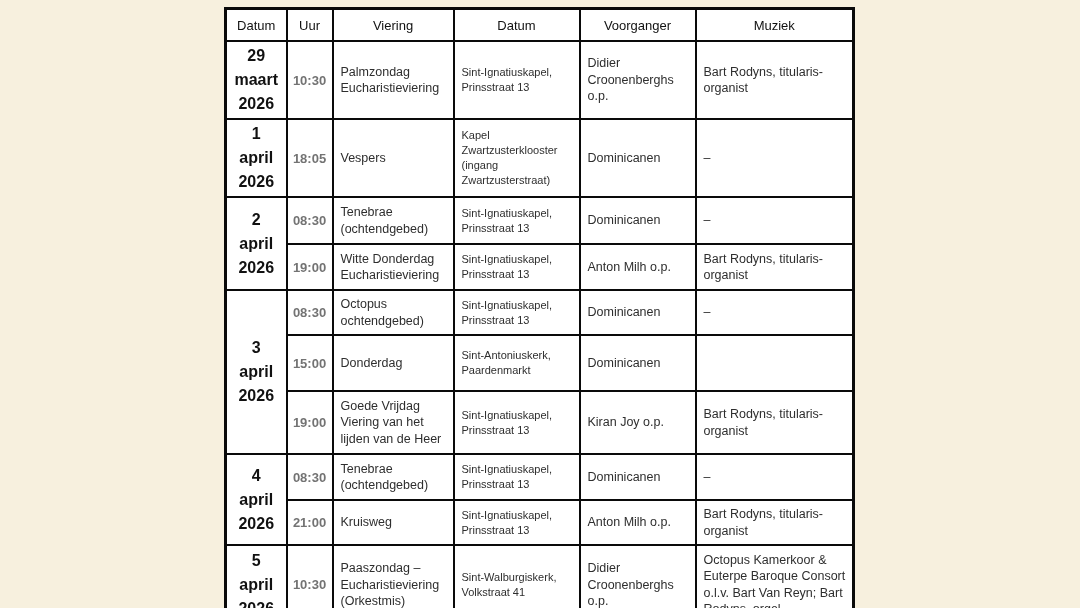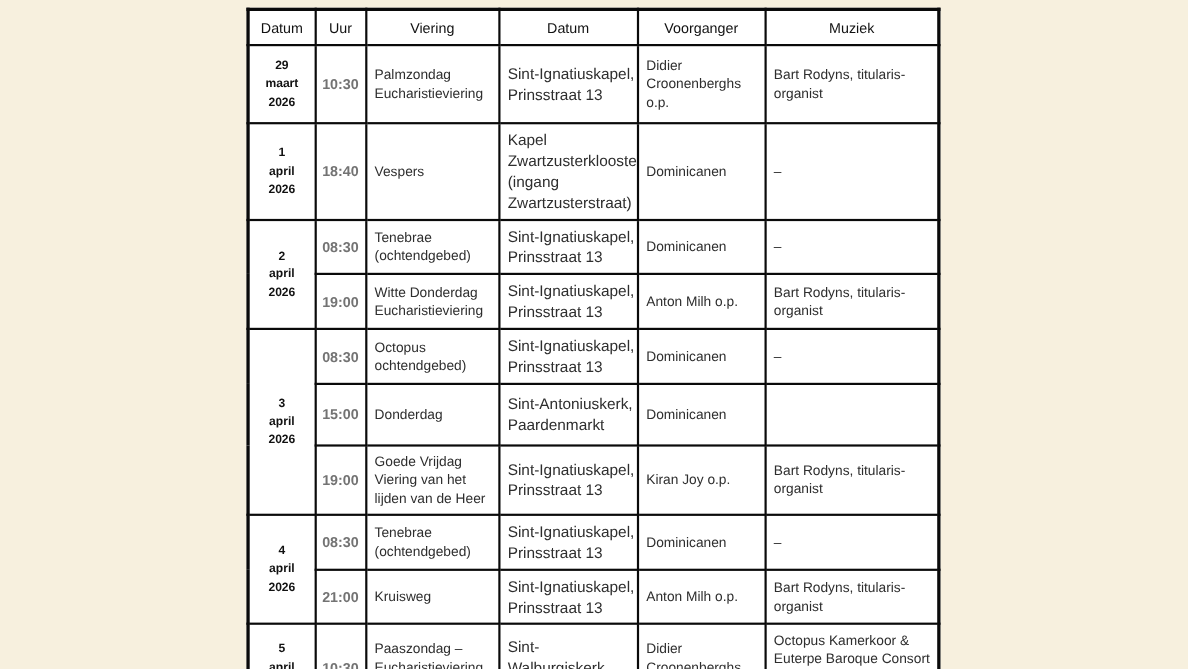--- a/index.html
+++ b/index.html
@@ -33,40 +33,40 @@
     font-weight: 400;
     color: #111111;
     text-align: center;
     padding: 4px 2px;
     height: 22px;
   }
   td.date-cell {
     text-align: center;
     font-weight: 700;
     color: #111111;
-    font-size: 11px;
+    font-size: 16px;
     line-height: 1.5;
     padding: 2px 1px;
   }
   td.time-cell {
     text-align: center;
     font-weight: 700;
     color: #737373;
     font-size: 13px;
     padding: 2px 1px;
   }
   td.viering-cell, td.voorganger-cell, td.muziek-cell {
     font-size: 12.5px;
     color: #2e2e2e;
     line-height: 1.32;
     padding: 5px 4px 5px 7px;
     text-align: left;
   }
   td.plaats-cell {
-    font-size: 14px;
+    font-size: 11px;
     color: #2e2e2e;
     line-height: 1.35;
     padding: 5px 0 5px 7px;
     text-align: left;
   }
   tr.r-header { height: 26px; }
   tr.r-1  { height: 71px; }
   tr.r-2  { height: 75px; }
   tr.r-3  { height: 47px; }
   tr.r-4  { height: 46px; }
@@ -114,21 +114,21 @@
         <td class="voorganger-cell">Didier Croonenberghs o.p.</td>
         <td class="muziek-cell">Bart Rodyns, titularis-organist</td>
       </tr>
 
       <tr class="r-2">
         <td class="date-cell">
           <div>1</div>
           <div>april</div>
           <div>2026</div>
         </td>
-        <td class="time-cell">18:40</td>
+        <td class="time-cell">18:05</td>
         <td class="viering-cell">Vespers</td>
         <td class="plaats-cell">Kapel Zwartzusterklooster (ingang Zwartzusterstraat)</td>
         <td class="voorganger-cell">Dominicanen</td>
         <td class="muziek-cell">–</td>
       </tr>
 
       <tr class="r-3">
         <td class="date-cell" rowspan="2">
           <div>2</div>
           <div>april</div>

